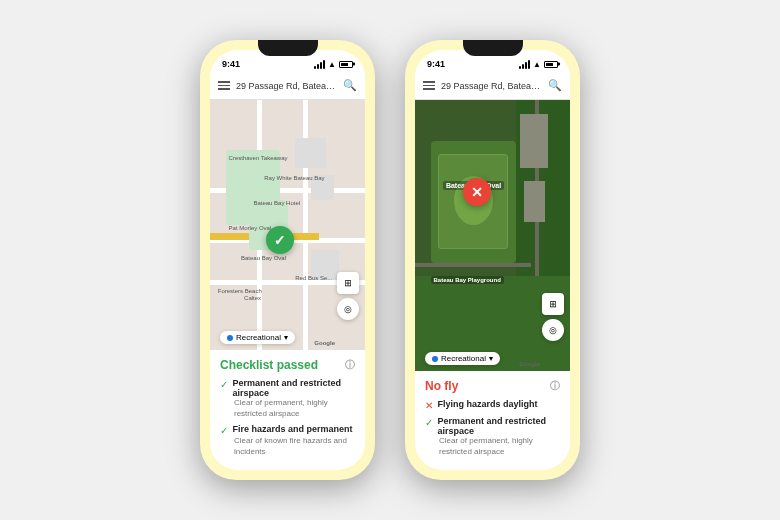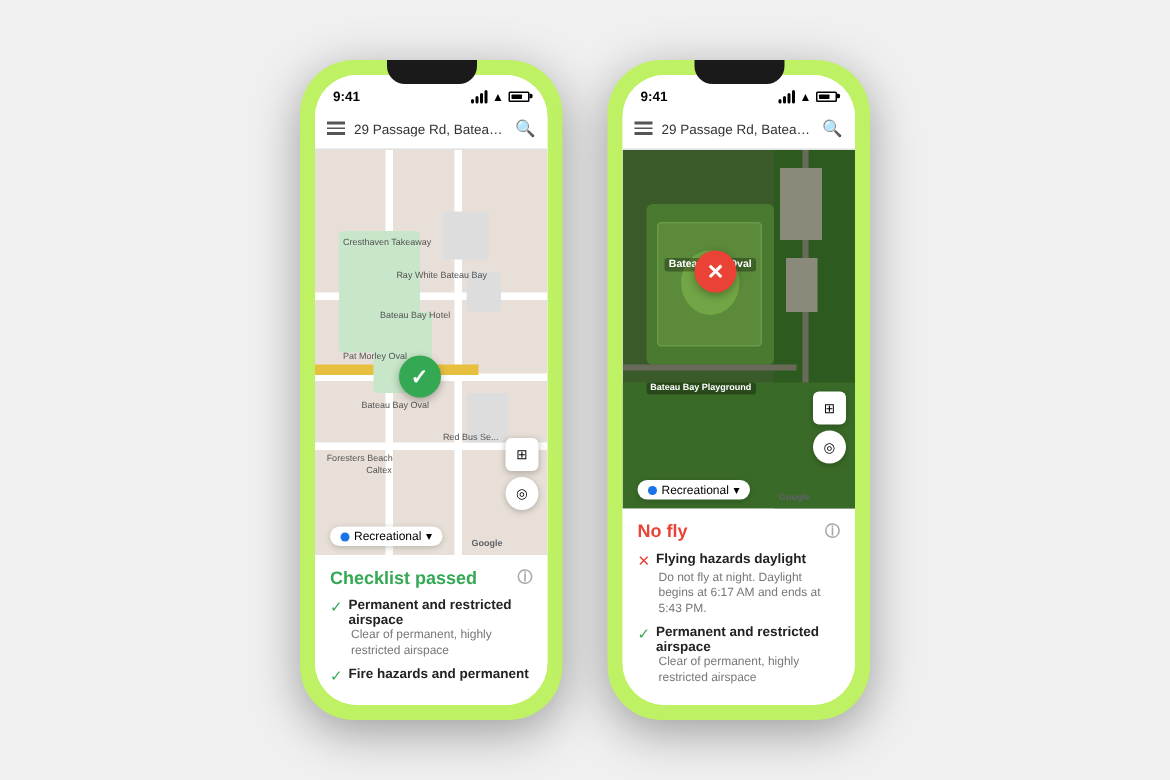--- a/index.html
+++ b/index.html
@@ -14,21 +14,21 @@
     }
     .phones-container {
       display: flex;
       gap: 30px;
       align-items: center;
       justify-content: center;
     }
     .phone {
       width: 175px;
       height: 440px;
-      background: #bef264;
+      background: #fef9c3;
       border-radius: 36px;
       padding: 10px;
       box-shadow: 0 8px 32px rgba(0,0,0,0.35);
       position: relative;
       display: flex;
       flex-direction: column;
     }
     .phone-screen {
       flex: 1;
       background: #fff;
@@ -395,20 +395,21 @@
             <span class="check-icon-green">✓</span>
             <span class="check-item-title">Permanent and restricted airspace</span>
           </div>
           <div class="check-item-desc">Clear of permanent, highly restricted airspace</div>
         </div>
         <div class="check-item">
           <div class="check-item-header">
             <span class="check-icon-green">✓</span>
             <span class="check-item-title">Fire hazards and permanent</span>
           </div>
+          <div class="check-item-desc">Clear of known fire hazards and incidents</div>
         </div>
       </div>
     </div>
   </div>
 
   <div class="phone">
     <div class="notch"></div>
     <div class="phone-screen">
 
       <div class="status-bar">
@@ -481,21 +482,20 @@
       <div class="checklist-panel">
         <div class="no-fly-title">
           <span>No fly</span>
           <span class="info-icon">ⓘ</span>
         </div>
         <div class="check-item">
           <div class="check-item-header">
             <span class="check-icon-red">✕</span>
             <span class="check-item-title">Flying hazards daylight</span>
           </div>
-          <div class="check-item-desc">Do not fly at night. Daylight begins at 6:17 AM and ends at 5:43 PM.</div>
         </div>
         <div class="check-item">
           <div class="check-item-header">
             <span class="check-icon-green">✓</span>
             <span class="check-item-title">Permanent and restricted airspace</span>
           </div>
           <div class="check-item-desc">Clear of permanent, highly restricted airspace</div>
         </div>
       </div>
     </div>

